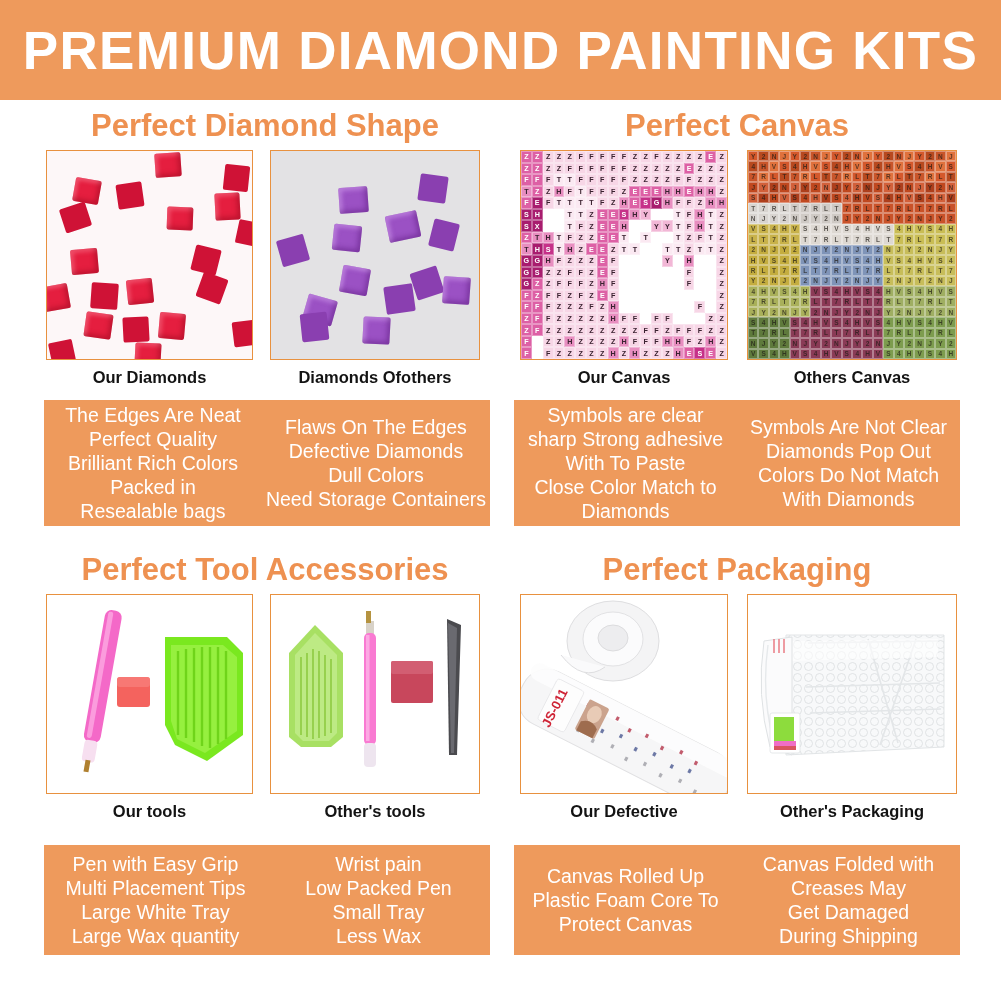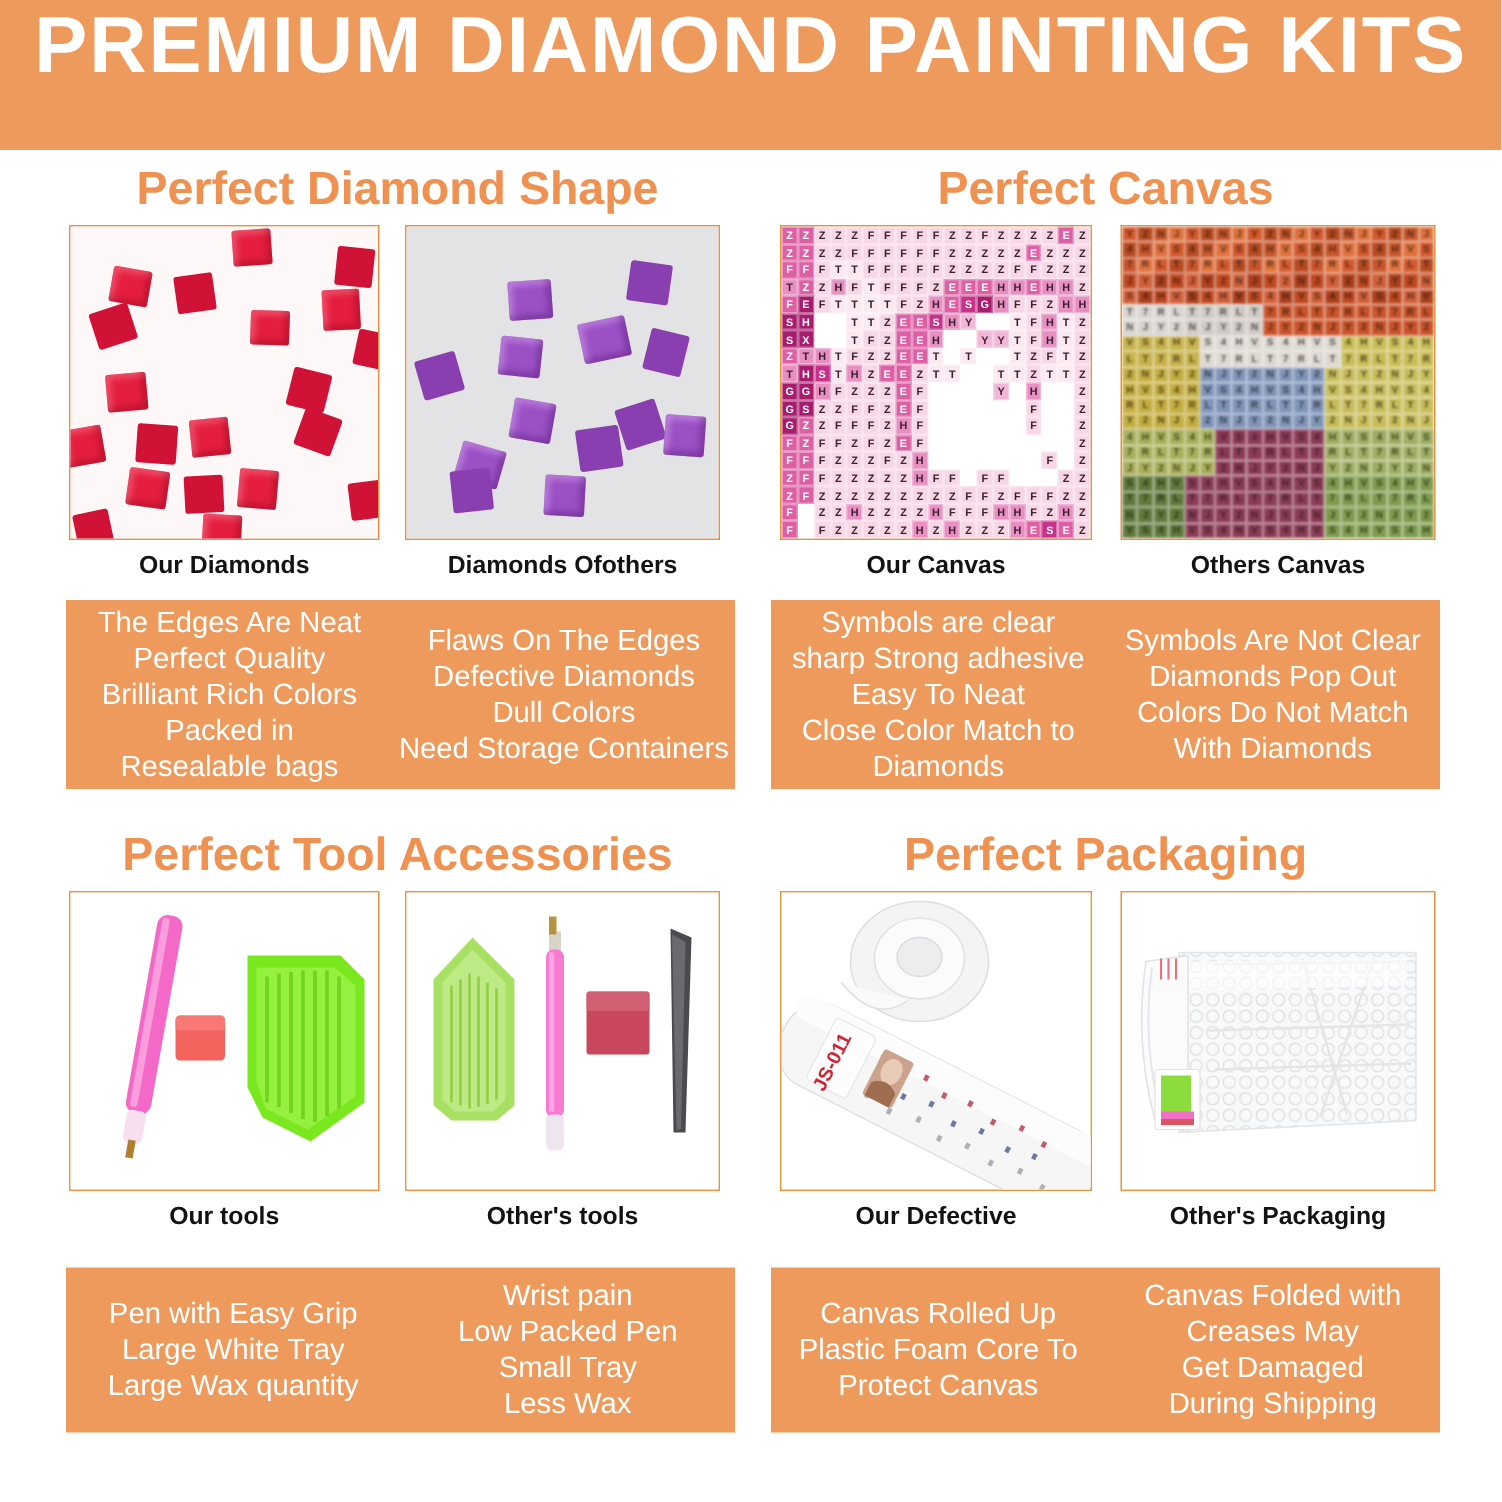--- a/index.html
+++ b/index.html
@@ -8,21 +8,21 @@
     background: #ffffff;
     font-family: "Liberation Sans", sans-serif;
     overflow: hidden;
   }
   .page { position: relative; width: 1001px; height: 1001px; background:#fff; }
 
   
   .header-bar {
     position:absolute; left:0; top:0; width:1001px; height:100px;
     background:#ee9a5c;
-    display:flex; justify-content:center;
+    display:flex; align-items:center; justify-content:center;
   }
   .header-title {
     color:#ffffff; font-size:53px; font-weight:bold; letter-spacing:1.3px;
     white-space:nowrap; font-family:"Liberation Sans", sans-serif;
   }
 
   
   .sec-title {
     position:absolute; font-size:31px; font-weight:bold; color:#ee9151;
     white-space:nowrap; text-align:center;
@@ -909,21 +909,21 @@
       <div class="cmp-line">Defective Diamonds</div>
       <div class="cmp-line">Dull Colors</div>
       <div class="cmp-line">Need Storage Containers</div>
     </div>
   </div>
 
   <div class="cmp-box" style="left:514px; top:400px; width:446px; height:126px;">
     <div class="cmp-col">
       <div class="cmp-line">Symbols are clear</div>
       <div class="cmp-line">sharp Strong adhesive</div>
-      <div class="cmp-line">Easy To Neat</div>
+      <div class="cmp-line">With To Paste</div>
       <div class="cmp-line">Close Color Match to</div>
       <div class="cmp-line">Diamonds</div>
     </div>
     <div class="cmp-col">
       <div class="cmp-line">Symbols Are Not Clear</div>
       <div class="cmp-line">Diamonds Pop Out</div>
       <div class="cmp-line">Colors Do Not Match</div>
       <div class="cmp-line">With Diamonds</div>
     </div>
   </div>
@@ -1086,20 +1086,21 @@
           <line x1="36" y1="44" x2="36" y2="58"></line>
         </g>
       </svg>
     </div>
   </div>
   <div class="panel-caption" style="left:747px; top:802px; width:210px;">Other's Packaging</div>
 
   <div class="cmp-box" style="left:44px; top:845px; width:446px; height:110px;">
     <div class="cmp-col">
       <div class="cmp-line">Pen with Easy Grip</div>
+      <div class="cmp-line">Multi Placement Tips</div>
       <div class="cmp-line">Large White Tray</div>
       <div class="cmp-line">Large Wax quantity</div>
     </div>
     <div class="cmp-col">
       <div class="cmp-line">Wrist pain</div>
       <div class="cmp-line">Low Packed Pen</div>
       <div class="cmp-line">Small Tray</div>
       <div class="cmp-line">Less Wax</div>
     </div>
   </div>

